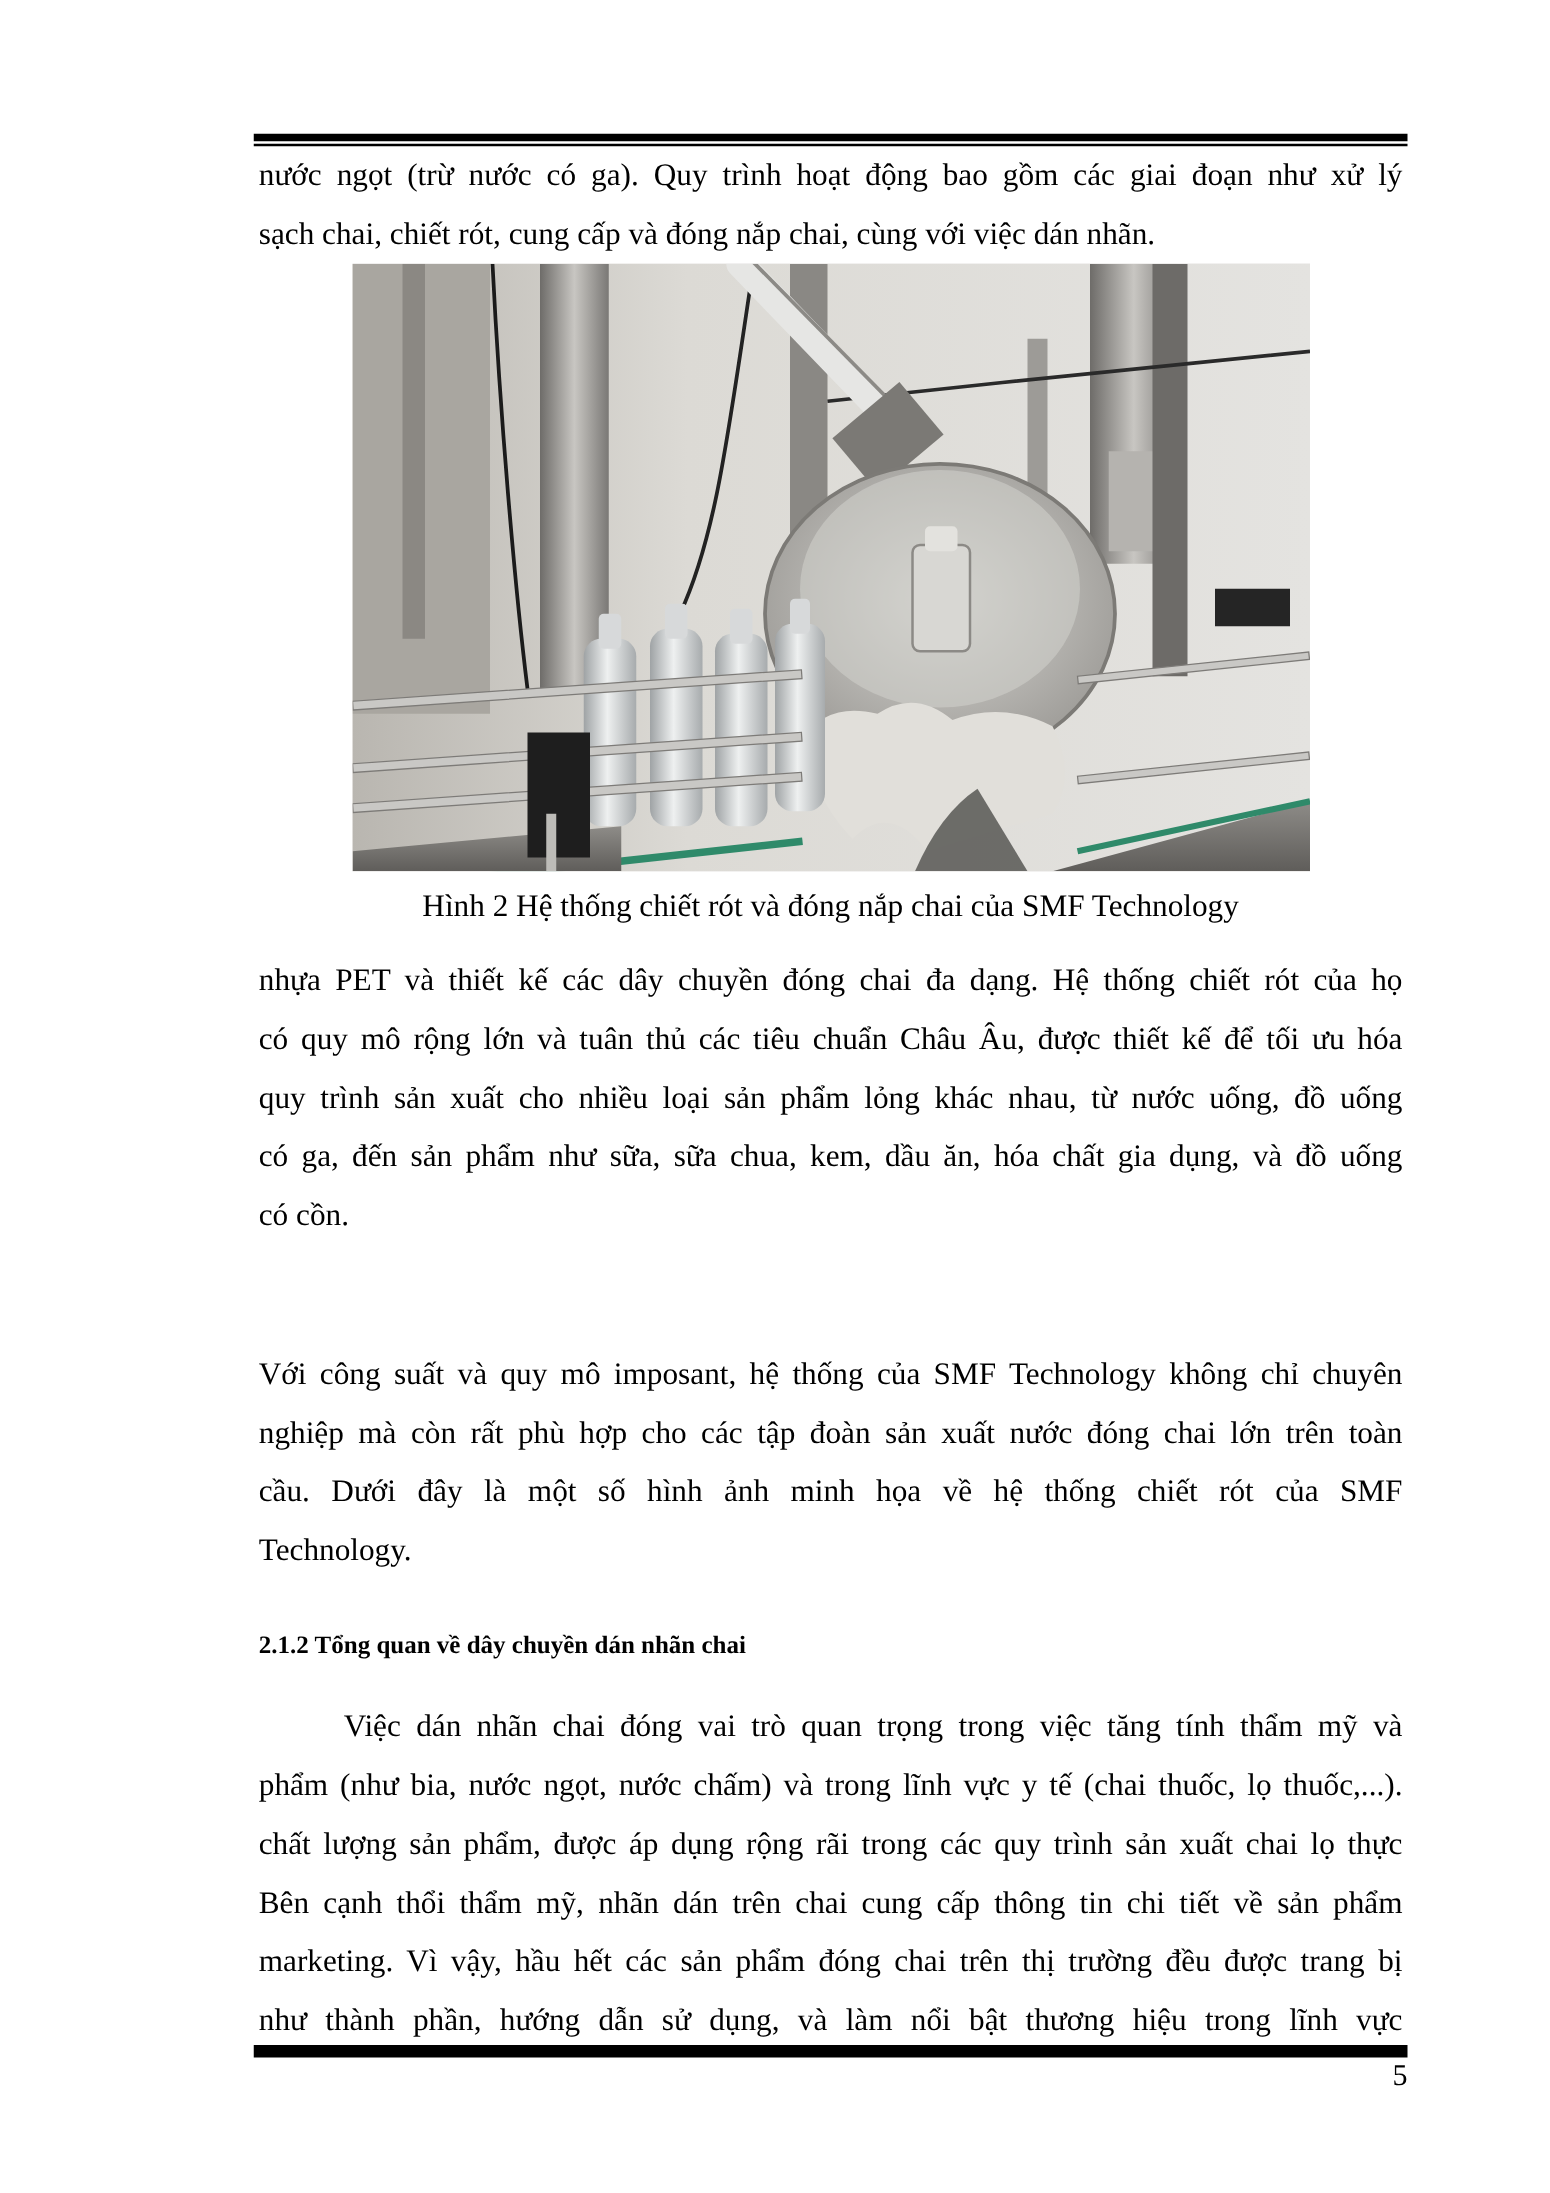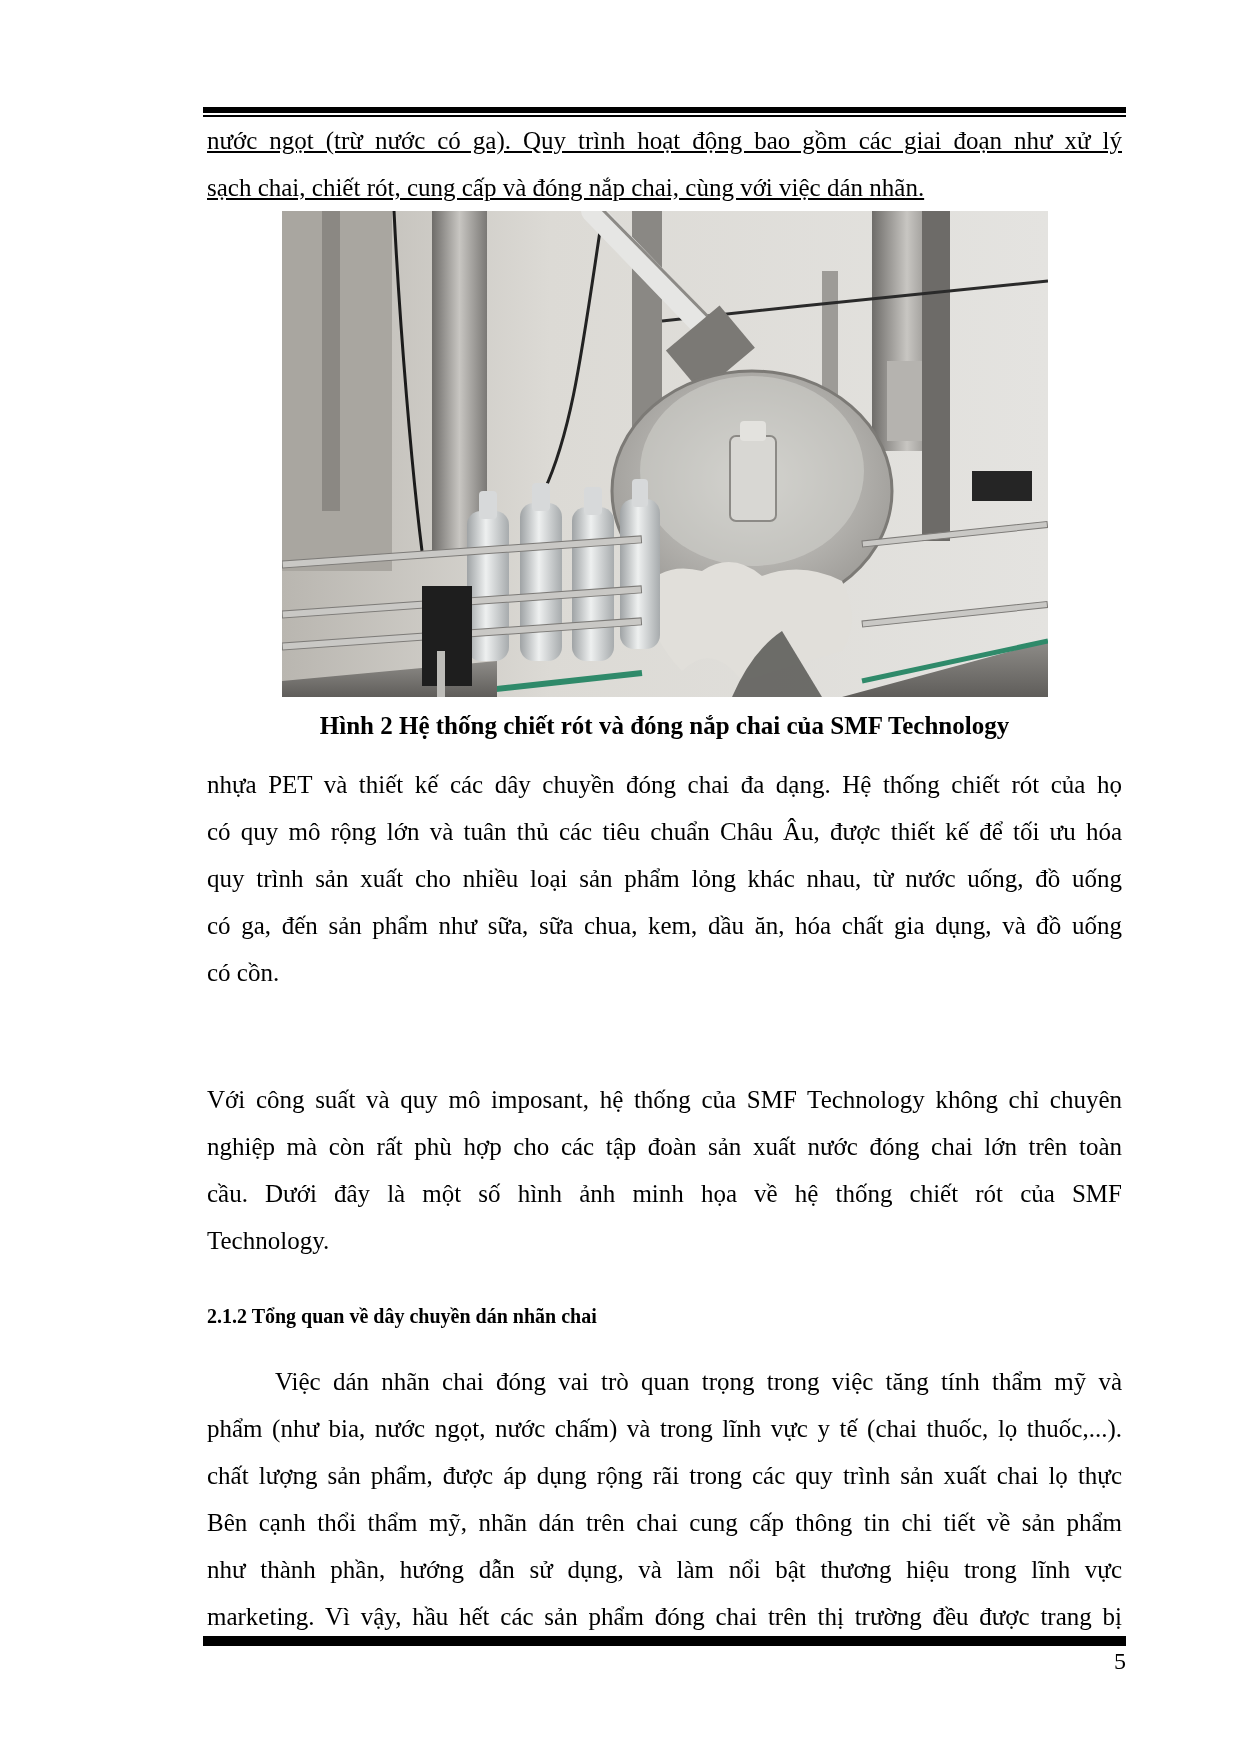--- a/index.html
+++ b/index.html
@@ -9,31 +9,31 @@
   .rule-top-thin  { position:absolute; left:203px; top:115px; width:923px; height:2px; background:#000; }
   .rule-bottom    { position:absolute; left:203px; top:1636px; width:923px; height:10px; background:#000; }
   .page-num { position:absolute; left:1100px; top:1648px; width:26px; text-align:right; font-size:24px; }
 
   .text-block { position:absolute; left:207px; width:915px; font-size:25px; line-height:47px; }
   .line { display:block; white-space:nowrap; text-align:justify; text-align-last:justify; }
   .line.last { text-align-last:left; }
 
   .figure { position:absolute; left:282px; top:211px; width:766px; height:486px; overflow:hidden; background:#c9c7c2; }
   .figure svg { display:block; width:766px; height:486px; }
-  .caption { position:absolute; left:207px; top:706px; width:915px; text-align:center; font-size:25px; line-height:40px;font-weight:bold; }
+  .caption { position:absolute; left:207px; top:706px; width:915px; text-align:center; font-size:25px; line-height:40px; }
 
   .heading { position:absolute; left:207px; top:1296px; font-size:20px; font-weight:bold; line-height:40px; white-space:nowrap; }
 </style>
 </head>
 <body>
 
 <div class="rule-top-thick"></div>
 <div class="rule-top-thin"></div>
 
-<div class="text-block" style="top:117px;text-decoration:underline;">
+<div class="text-block" style="top:117px;">
   <span class="line">nước ngọt (trừ nước có ga). Quy trình hoạt động bao gồm các giai đoạn như xử lý</span>
   <span class="line last">sạch chai, chiết rót, cung cấp và đóng nắp chai, cùng với việc dán nhãn.</span>
 </div>
 
 <div class="figure">
   <svg viewBox="0 0 766 486" xmlns="http://www.w3.org/2000/svg">
     <defs>
       <linearGradient id="wall" x1="0" y1="0" x2="1" y2="0">
         <stop offset="0" stop-color="#b9b6b0"></stop>
         <stop offset="0.35" stop-color="#dcdad5"></stop>
@@ -135,18 +135,18 @@
   <span class="line last">Technology.</span>
 </div>
 
 <div class="heading">2.1.2 Tổng quan về dây chuyền dán nhãn chai</div>
 
 <div class="text-block" style="top:1358px;">
   <span class="line" style="padding-left:68px;">Việc dán nhãn chai đóng vai trò quan trọng trong việc tăng tính thẩm mỹ và</span>
   <span class="line">phẩm (như bia, nước ngọt, nước chấm) và trong lĩnh vực y tế (chai thuốc, lọ thuốc,...).</span>
   <span class="line">chất lượng sản phẩm, được áp dụng rộng rãi trong các quy trình sản xuất chai lọ thực</span>
   <span class="line">Bên cạnh thổi thẩm mỹ, nhãn dán trên chai cung cấp thông tin chi tiết về sản phẩm</span>
+  <span class="line">marketing. Vì vậy, hầu hết các sản phẩm đóng chai trên thị trường đều được trang bị</span>
   <span class="line">như thành phần, hướng dẫn sử dụng, và làm nổi bật thương hiệu trong lĩnh vực</span>
-  <span class="line">marketing. Vì vậy, hầu hết các sản phẩm đóng chai trên thị trường đều được trang bị</span>
 </div>
 
 <div class="rule-bottom"></div>
 <div class="page-num">5</div>
 
 </body></html>

